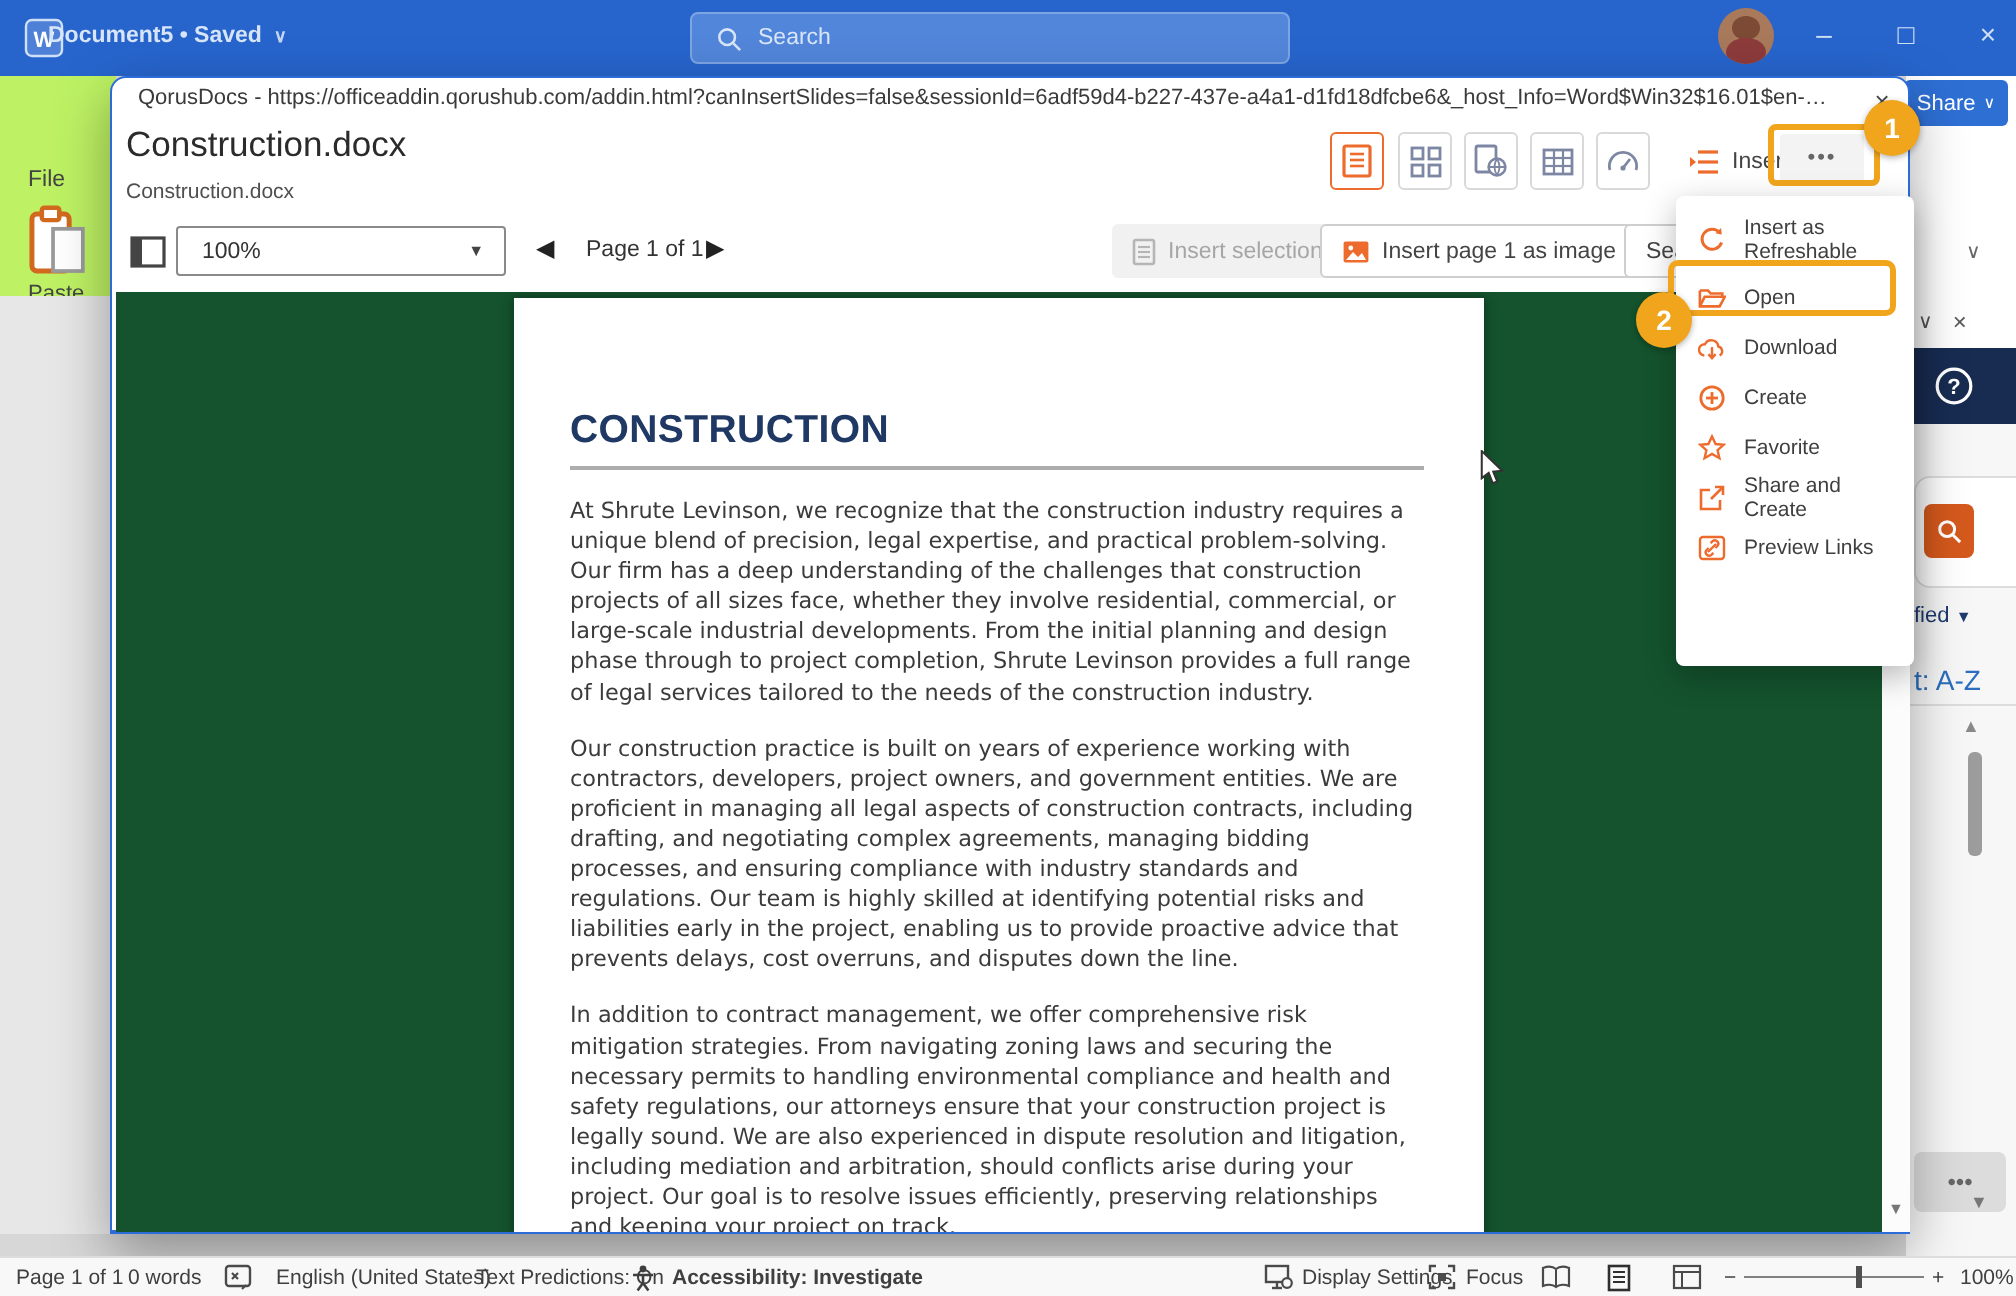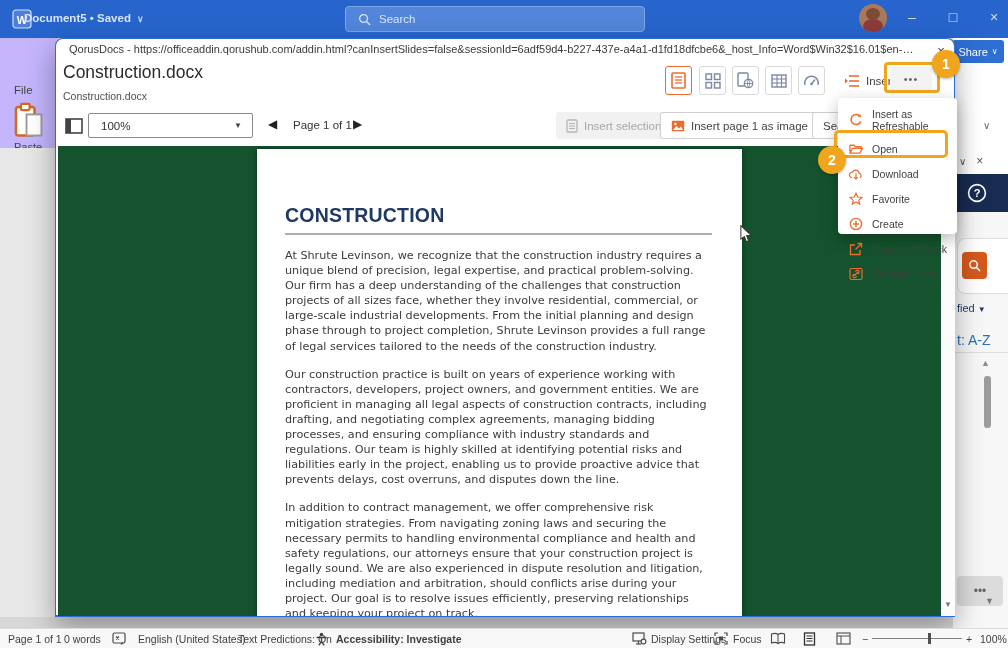--- a/index.html
+++ b/index.html
@@ -12,21 +12,21 @@
   #titlebar { left:0; top:0; width:1008px; height:38px; background:#2765cd; }
   #app-doc-title { left:24px; top:12px; color:#d8e5f8; font-size:11.5px;font-weight:bold; }
   #title-chev { color:#c4d6f2; font-size:9px; margin-left:6px; }
   #top-search { left:345px; top:6px; width:300px; height:26px; background:#5286da;
     border:1px solid #7da5e4; border-radius:4px; display:flex; align-items:center;
     color:#d9e6f8; font-size:11.5px; gap:8px; padding-left:12px; }
   .winctl { color:#cfe0f5; font-size:14px; width:34px; height:30px; display:flex;
     align-items:center; justify-content:center; top:2px; }
 
   
-  #ribbon-left { left:0; top:38px; width:58px; height:110px; background:#c4b5fd; }
+  #ribbon-left { left:0; top:38px; width:58px; height:110px; background:#bef264; }
   #ribbon-right { left:953px; top:38px; width:55px; height:110px; background:#ffffff; }
   #file-tab { left:14px; top:46px; font-size:11.5px; color:#444; }
   #paste-label { left:14px; top:103px; font-size:11px; color:#444; }
   #paste-chev { left:21px; top:115px; font-size:8px; color:#666; }
   #clipboard-group { left:4px; top:132px; font-size:10.5px; color:#5a5a5a; white-space:nowrap; }
   #share-btn { left:952px; top:40px; width:52px; height:23px; background:#2e6fd4;
     border-radius:3px; color:#fff; font-size:11px; display:flex; align-items:center;
     justify-content:center; gap:4px; }
   #ribbon-collapse { left:983px; top:120px; color:#666; font-size:10px; }
 
@@ -92,21 +92,21 @@
     box-shadow:0 0 6px rgba(0,0,0,.4); padding:55px 30px 0 28px; }
   #doc-heading { font-family:"Liberation Sans", sans-serif; font-weight:bold; font-size:19.5px;
     color:#1f3864; letter-spacing:0.2px; padding-bottom:6px; border-bottom:2px solid #adadad; }
   .para { font-family:"DejaVu Sans", sans-serif; font-size:11.2px; line-height:15.1px;
     color:#3b3b3b; margin-top:13px; }
   #scrollstrip { left:941px; top:146px; width:14px; height:470px; background:#fcfcfc; }
   #scroll-up { left:944px; top:150px; color:#777; font-size:8px; }
   #scroll-down { left:944px; top:600px; color:#777; font-size:8px; }
 
   
-  #menu { left:838px; top:98px; width:119px; height:136px; background:#fff; border-radius:4px;
+  #menu { left:838px; top:98px; width:119px; height:235px; background:#fff; border-radius:4px;
     box-shadow:0 5px 16px rgba(0,0,0,.28); z-index:50; padding-top:5px; }
   .menu-item { display:flex; align-items:center; gap:9px; padding-left:11px; height:25px; }
   .menu-item.tall { height:33px; }
   .menu-item .mlabel { font-size:10.5px; color:#3f3f3f; line-height:12px; width:82px; }
   .micon { width:14px; height:14px; flex:0 0 14px; }
 
   #open-highlight { left:834px; top:130px; width:114px; height:28px; border:3px solid #f0a51c;
     border-radius:5px; z-index:55; }
   .callout { width:28px; height:28px; border-radius:50%; background:#f0a51c; color:#fff;
     font-size:14px; font-weight:bold; display:flex; align-items:center; justify-content:center;
@@ -330,39 +330,39 @@
     <div class="menu-item">
       <svg class="micon" viewBox="0 0 15 13">
         <path d="M3.4 10.5a3 3 0 0 1 .3-6 3.8 3.8 0 0 1 7.2 1.2 2.6 2.6 0 0 1 .7 4.8" fill="none" stroke="#ed6c2d" stroke-width="1.3"></path>
         <line x1="7.5" y1="6" x2="7.5" y2="11.5" stroke="#ed6c2d" stroke-width="1.3"></line>
         <path d="M5.6 9.8 7.5 12l1.9-2.2" fill="none" stroke="#ed6c2d" stroke-width="1.3"></path>
       </svg>
       <span class="mlabel">Download</span>
     </div>
     <div class="menu-item">
       <svg class="micon" viewBox="0 0 14 14">
-        <path d="M7 1.2 8.8 5l4 .4-3 2.7.9 4L7 10l-3.7 2.1.9-4-3-2.7 4-.4z" fill="none" stroke="#ed6c2d" stroke-width="1.2"></path>
-      </svg>
-      <span class="mlabel">Favorite</span>
-    </div>
-    <div class="menu-item">
-      <svg class="micon" viewBox="0 0 14 14">
         <circle cx="7" cy="7" r="5.6" fill="none" stroke="#ed6c2d" stroke-width="1.4"></circle>
         <line x1="7" y1="4" x2="7" y2="10" stroke="#ed6c2d" stroke-width="1.4"></line>
         <line x1="4" y1="7" x2="10" y2="7" stroke="#ed6c2d" stroke-width="1.4"></line>
       </svg>
       <span class="mlabel">Create</span>
+    </div>
+    <div class="menu-item">
+      <svg class="micon" viewBox="0 0 14 14">
+        <path d="M7 1.2 8.8 5l4 .4-3 2.7.9 4L7 10l-3.7 2.1.9-4-3-2.7 4-.4z" fill="none" stroke="#ed6c2d" stroke-width="1.2"></path>
+      </svg>
+      <span class="mlabel">Favorite</span>
     </div>
     <div class="menu-item">
       <svg class="micon" viewBox="0 0 14 14">
         <path d="M6 3H1.5v9.5H11V8" fill="none" stroke="#ed6c2d" stroke-width="1.3"></path>
         <line x1="6.5" y1="7.5" x2="12.5" y2="1.5" stroke="#ed6c2d" stroke-width="1.3"></line>
         <path d="M8.5 1.5h4v4" fill="none" stroke="#ed6c2d" stroke-width="1.3"></path>
       </svg>
-      <span class="mlabel">Track and Track</span>
+      <span class="mlabel">Share and Create</span>
     </div>
     <div class="menu-item">
       <svg class="micon" viewBox="0 0 14 14">
         <rect x="1" y="1.5" width="12" height="11" rx="1.5" fill="none" stroke="#ed6c2d" stroke-width="1.2"></rect>
         <path d="M5 9 9 5" stroke="#ed6c2d" stroke-width="1.2"></path>
         <path d="M6.3 4.6l1-1a1.7 1.7 0 0 1 2.4 2.4l-1 1M7.7 9.4l-1 1a1.7 1.7 0 0 1-2.4-2.4l1-1" fill="none" stroke="#ed6c2d" stroke-width="1.2"></path>
       </svg>
       <span class="mlabel">Preview Links</span>
     </div>
   </div>

